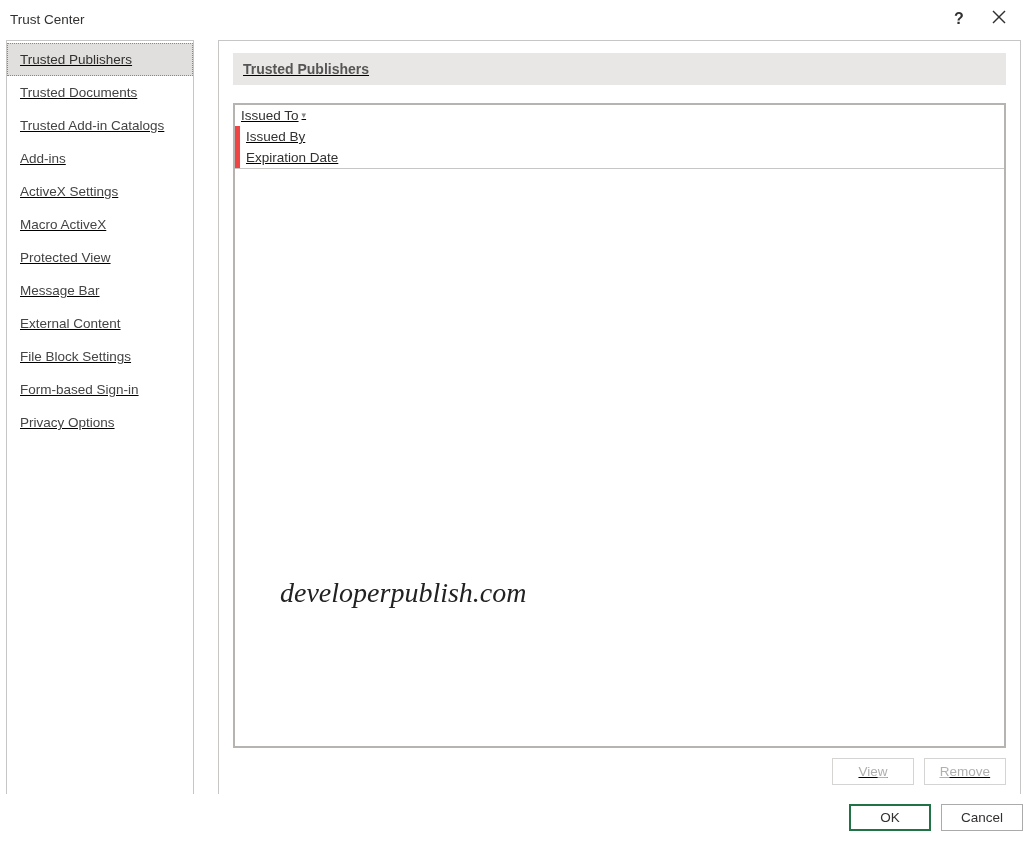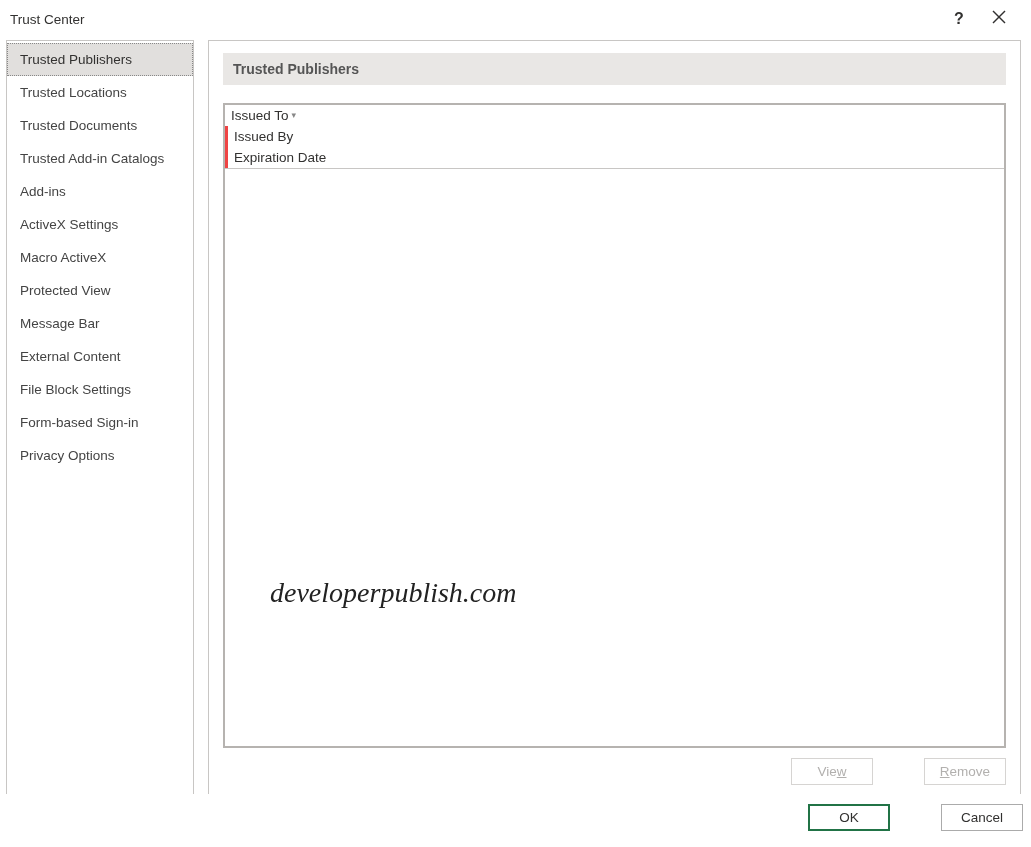--- a/index.html
+++ b/index.html
@@ -30,22 +30,23 @@
       color: #323130;
       cursor: pointer;
       user-select: none;
     }
     .titlebar .help-icon { font-weight: bold; }
     .titlebar .close-icon svg { width: 14px; height: 14px; }
     .main-area {
       display: flex;
       flex: 1;
       padding: 4px 10px 0 6px;
-      gap: 14px;
+      gap: 24px;
       overflow: hidden;
+      text-decoration: underline;
     }
     .sidebar {
       width: 188px;
       border: 1px solid #c8c6c4;
       background: #ffffff;
       display: flex;
       flex-direction: column;
       padding-top: 2px;
       height: 756px;
     }
@@ -88,21 +89,21 @@
     }
     .table-header {
       display: flex;
       background: #ffffff;
       border-bottom: 1px solid #c8c6c4;
       font-size: 13.5px;
       color: #323130;
       flex-direction: column;
     }
     .col {
-      border-left: 3px solid #ef4444;
+      border-left: 5px solid #ef4444;
       padding: 3px 6px;
       display: flex;
       align-items: center;
       white-space: nowrap;
     }
     .col:first-child { border-left: none; }
     .col-issued-to { flex: 1; }
     .col-issued-by { width: 95px; }
     .col-expiration { width: 123px; }
     .sort-caret {
@@ -135,21 +136,20 @@
     }
     .btn {
       min-width: 82px;
       height: 27px;
       font-size: 13.5px;
       background: #fff;
       border: 1px solid #ababab;
       cursor: pointer;
       padding: 0 14px;
       color: #323130;
-      margin-left: 41px;
     }
     .btn.disabled {
       color: #b2b0ae;
       border: 1px solid #d6d4d2;
       cursor: default;
     }
     .btn .mnemonic { text-decoration: underline; }
     .dialog-buttons {
       display: flex;
       justify-content: flex-end;
@@ -171,21 +171,20 @@
         <line x1="1" y1="1" x2="13" y2="13" stroke="#323130" stroke-width="1.4"></line>
         <line x1="13" y1="1" x2="1" y2="13" stroke="#323130" stroke-width="1.4"></line>
       </svg>
   </div>
 </div>
 
 <div class="main-area">
 
   <div class="sidebar">
     <div class="sidebar-item selected"><span>Trusted Publishers</span></div>
-    <div class="sidebar-item"><span>Trusted Locations</span></div>
     <div class="sidebar-item"><span>Trusted Documents</span></div>
     <div class="sidebar-item"><span>Trusted Add-in Catalogs</span></div>
     <div class="sidebar-item"><span>Add-ins</span></div>
     <div class="sidebar-item"><span>ActiveX Settings</span></div>
     <div class="sidebar-item"><span>Macro ActiveX</span></div>
     <div class="sidebar-item"><span>Protected View</span></div>
     <div class="sidebar-item"><span>Message Bar</span></div>
     <div class="sidebar-item"><span>External Content</span></div>
     <div class="sidebar-item"><span>File Block Settings</span></div>
     <div class="sidebar-item"><span>Form-based Sign-in</span></div>

